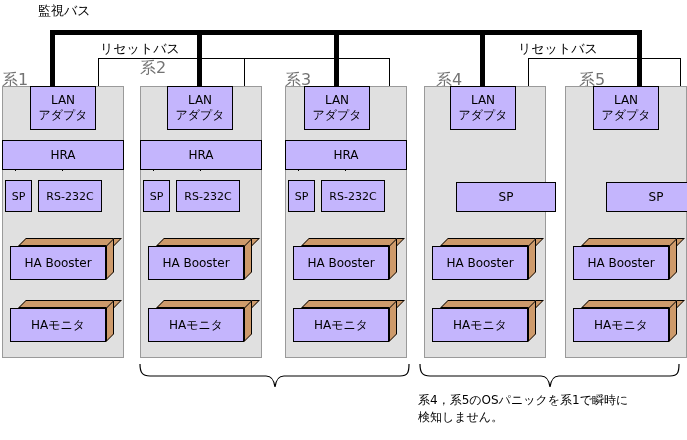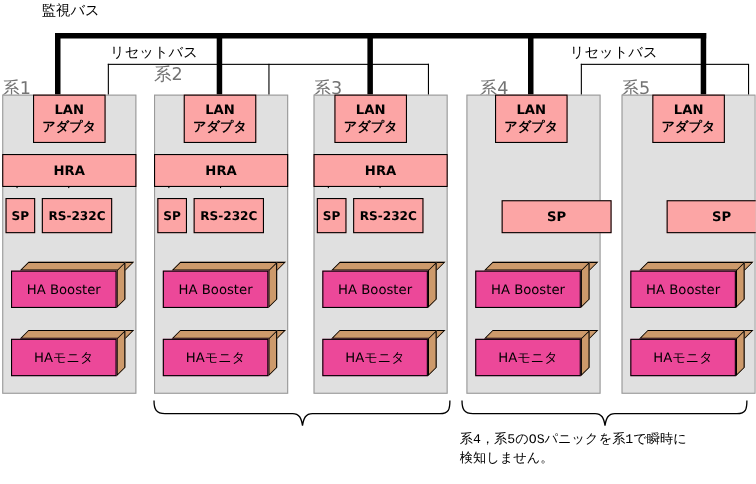--- a/index.html
+++ b/index.html
@@ -35,33 +35,32 @@
   .panel{
     position:absolute;
     background:#e0e0e0;
     border:1px solid #9a9a9a;
     box-sizing:border-box;
   }
 
   
   .wbox{
     position:absolute;
-    background:#fca5a5;
+    background:#c4b5fd;
     border:1px solid #000;
     box-sizing:border-box;
     display:flex;
     flex-direction:column;
     align-items:center;
     justify-content:center;
     font-size:12px;
     color:#000;
     line-height:15px;
     text-align:center;
     white-space:nowrap;
-    font-weight:bold;
   }
   .wbox.small{font-size:11px;}
 
   
   .block{position:absolute;}
   .block .top{
     position:absolute;left:8px;top:0;
     width:calc(100% - 8px);height:8px;
     background:#cd9a6b;
     border:1px solid #000;
@@ -74,21 +73,21 @@
     width:8px;height:calc(100% - 8px);
     background:#cd9a6b;
     border:1px solid #000;
     box-sizing:border-box;
     transform:skewY(-45deg);
     transform-origin:top left;
   }
   .block .front{
     position:absolute;left:0;top:8px;
     width:calc(100% - 8px);height:calc(100% - 8px);
-    background:#ec4899;
+    background:#c4b5fd;
     border:1px solid #000;
     box-sizing:border-box;
     display:flex;align-items:center;justify-content:center;
     font-size:12px;color:#000;white-space:nowrap;
     z-index:2;
   }
 
   
   .caption{
     position:absolute;
@@ -227,21 +226,21 @@
     <div class="top"></div>
     <div class="side"></div>
     <div class="front">HA Booster</div>
   </div>
   <div class="block" style="left:432px;top:300px;width:104px;height:42px;">
     <div class="top"></div>
     <div class="side"></div>
     <div class="front">HAモニタ</div>
   </div>
 
-  <div class="sys-label" style="left:565px;top:73px;">系5</div>
+  <div class="sys-label" style="left:579px;top:73px;">系5</div>
   <div class="panel" style="left:565px;top:86px;width:122px;height:272px;"></div>
 
   <div class="wbox" style="left:593px;top:86px;width:66px;height:44px;">
     <span>LAN</span>
     <span>アダプタ</span>
   </div>
   <div class="wbox" style="left:606px;top:182px;width:100px;height:30px;">
     <span>SP</span>
   </div>
   <div class="block" style="left:573px;top:238px;width:104px;height:42px;">
@@ -255,16 +254,16 @@
     <div class="front">HAモニタ</div>
   </div>
 
   <svg class="brace" style="left:138px;top:362px;" width="272" height="28">
     <path d="M2,2 C2,10 4,14 12,14 L128,14 C134,14 136,18 137,25 C138,18 140,14 146,14 L262,14 C270,14 271,10 271,2" fill="none" stroke="#000" stroke-width="1.2"></path>
   </svg>
 
   <svg class="brace" style="left:418px;top:362px;" width="262" height="28">
     <path d="M2,2 C2,10 4,14 12,14 L123,14 C129,14 131,18 132,25 C133,18 135,14 141,14 L252,14 C260,14 261,10 261,2" fill="none" stroke="#000" stroke-width="1.2"></path>
   </svg>
-  <div class="caption" style="left:418px;top:392px;font-family:Liberation Mono, monospace;">系4，系5のOSパニックを系1で瞬時に
+  <div class="caption" style="left:418px;top:392px;">系4，系5のOSパニックを系1で瞬時に
 検知しません。</div>
 
 </div>
 
 </body></html>

